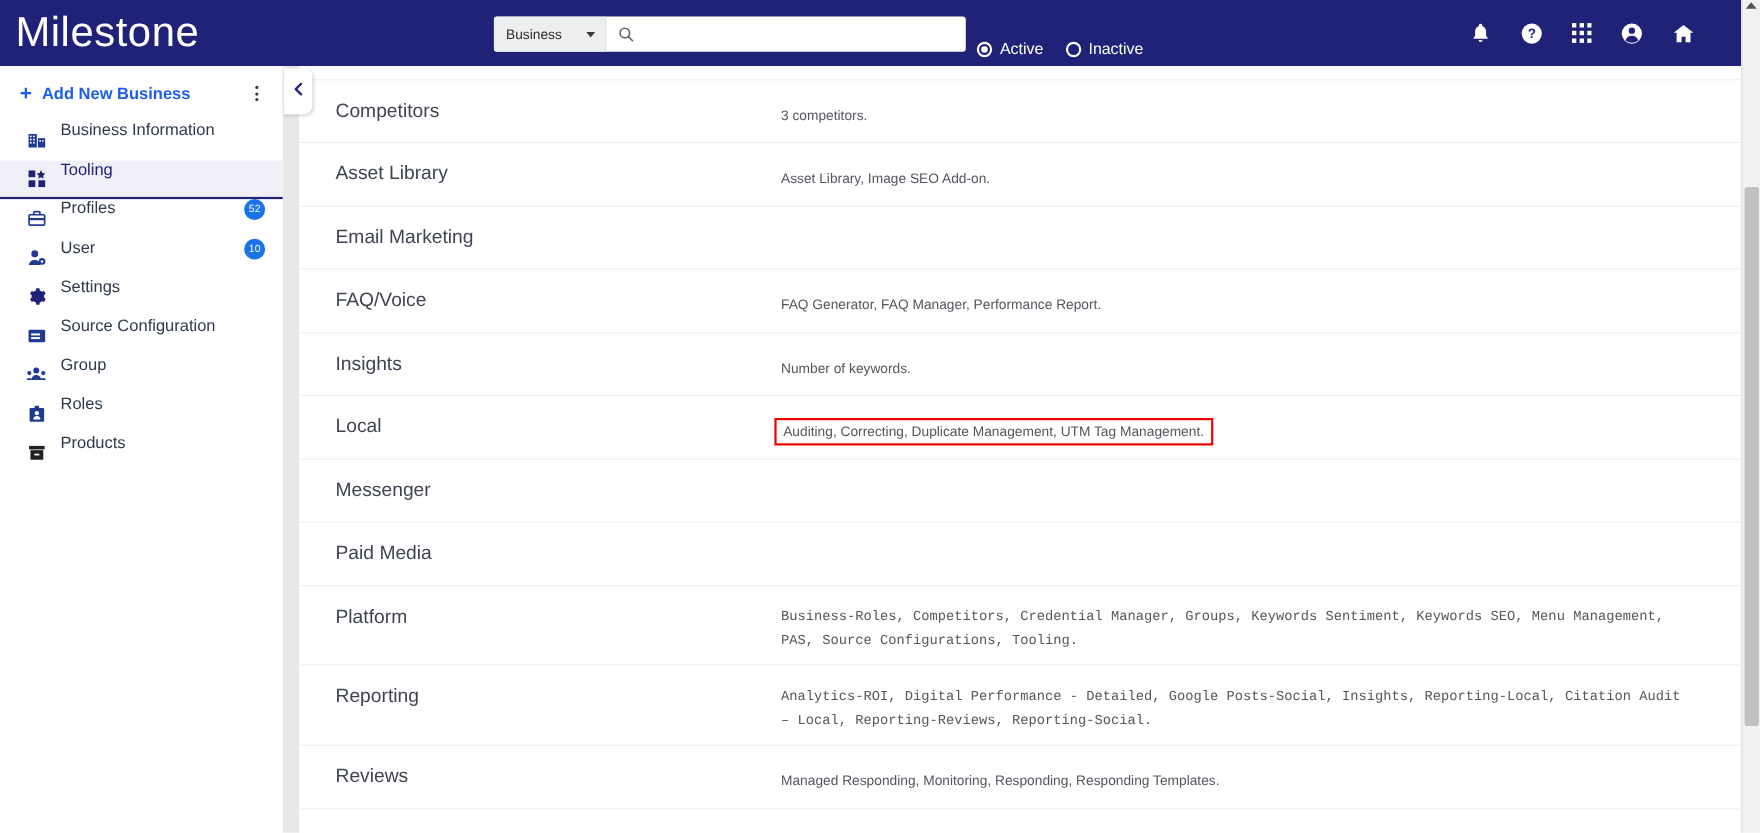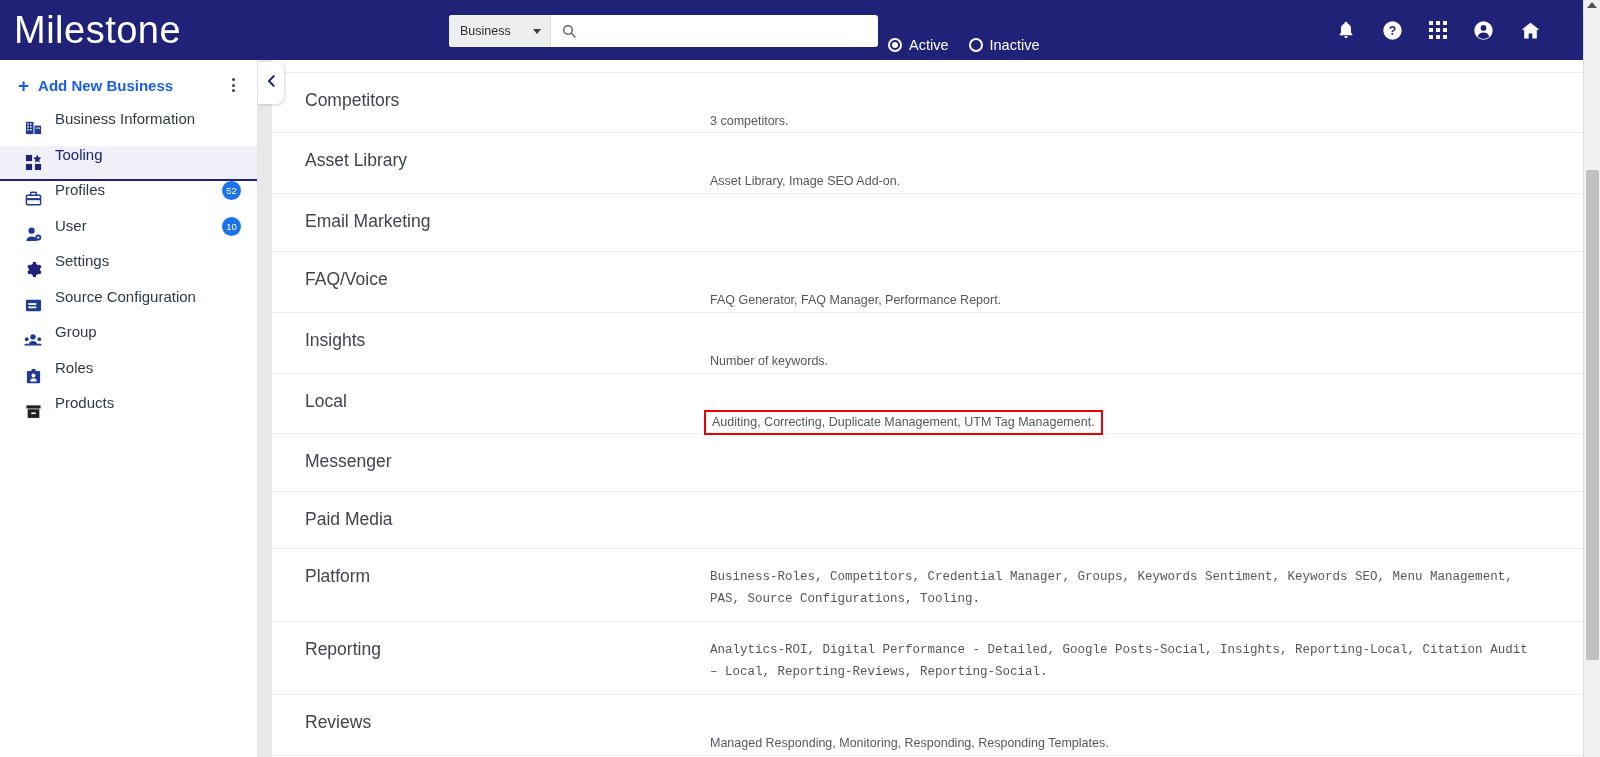--- a/index.html
+++ b/index.html
@@ -163,21 +163,21 @@
     border-bottom: 1px solid #eceef0;
     padding: 0 0 0 33px;
   }
   .row-name {
     width: 405px; flex-shrink: 0;
     font-size: 17.5px; color: #3f4450;
     padding-top: 17px;
     line-height: 1.25;
   }
   .row-desc {
-    flex: 1; padding-top: 38px; padding-right: 45px;
+    flex: 1; padding-top: 22px; padding-right: 45px;
     font-size: 12.5px; color: #54575e;
     line-height: 1.75;
   }
   .row-desc .hl {
     border: 2px solid #ee0000;
     padding: 3px 6px 4px 6px;
     display: inline-block;
     margin: -5px -6px;
     line-height: 1.15;
   }

